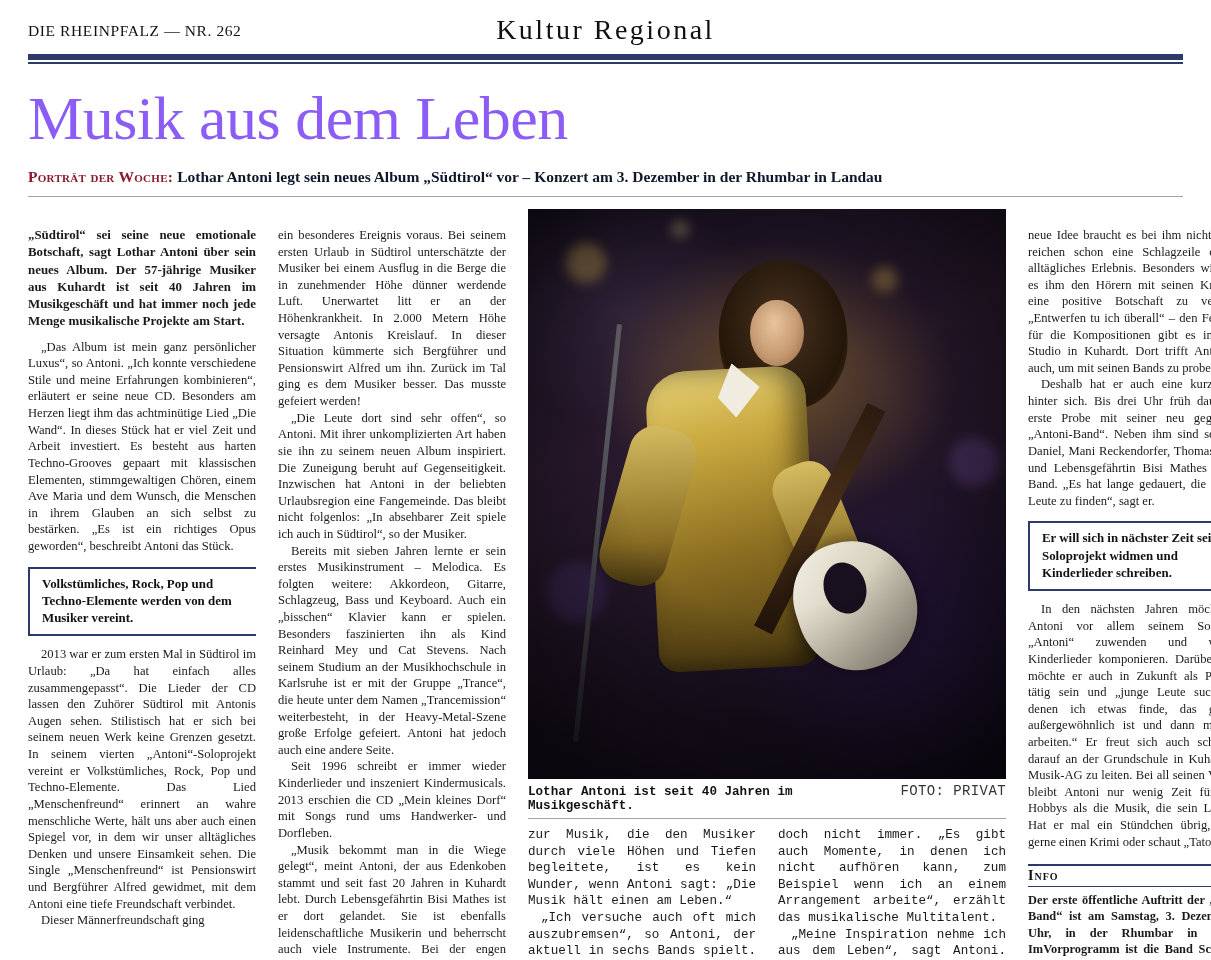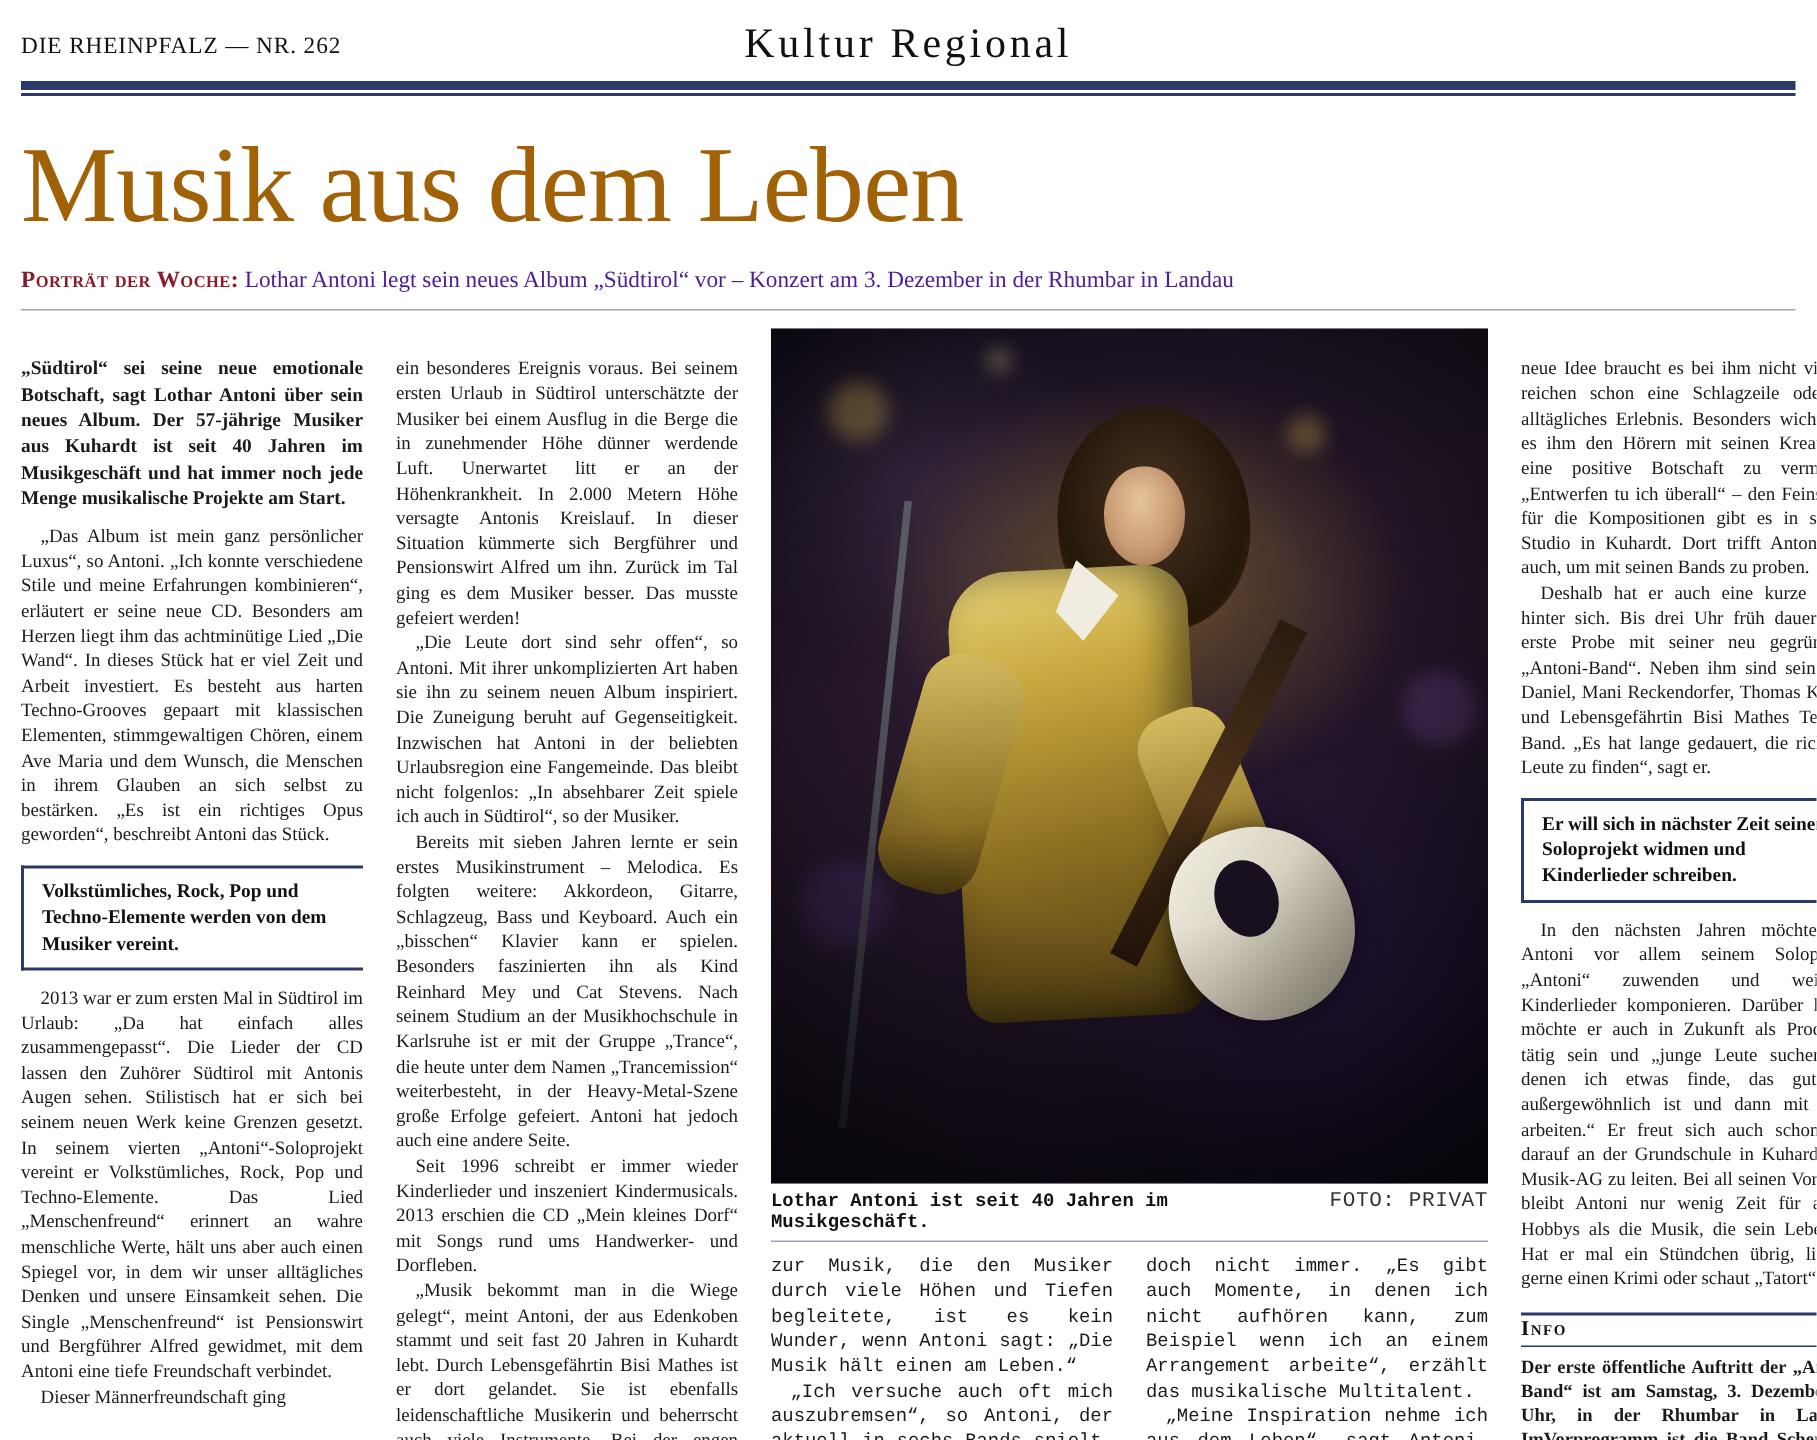--- a/index.html
+++ b/index.html
@@ -13,21 +13,21 @@
     font-family: "Liberation Serif", serif;
     color: #1a1a1a;
     position: relative;
     overflow: hidden;
   }
   .page {
     position: relative;
     width: 1211px;
     height: 724px;
     box-sizing: border-box;
-    padding: 0 10px;
+    padding: 0 24px;
   }
 
   
   .masthead {
     display: flex;
     align-items: flex-end;
     justify-content: space-between;
     padding: 22px 4px 6px 4px;
     position: relative;
   }
@@ -61,41 +61,41 @@
   }
   .rule-thin {
     height: 1.5px;
     background: #2b3a6b;
     margin-top: 2px;
   }
 
   
   .headline {
     font-family: "Liberation Serif", serif;
-    font-size: 72px;
+    font-size: 62px;
     line-height: 1.05;
     margin: 22px 0 0 4px;
     font-weight: normal;
-    color: #a16207;
+    color: #8b5cf6;
     letter-spacing: -0.5px;
   }
   .kicker-line {
     margin: 16px 0 0 4px;
     font-size: 15.5px;
     line-height: 1.25;
   }
   .kicker-label {
     color: #8a1b2b;
     font-weight: bold;
     font-variant: small-caps;
     letter-spacing: 0.3px;
   }
   .kicker-text {
-    color: #4c1d95;
-    font-weight: normal;
+    color: #0f172a;
+    font-weight: bold;
     margin-top: 36px;
   }
   .kicker-rule {
     height: 1px;
     background: #9aa2b8;
     margin: 10px 4px 0 4px;
   }
 
   
   .columns {

